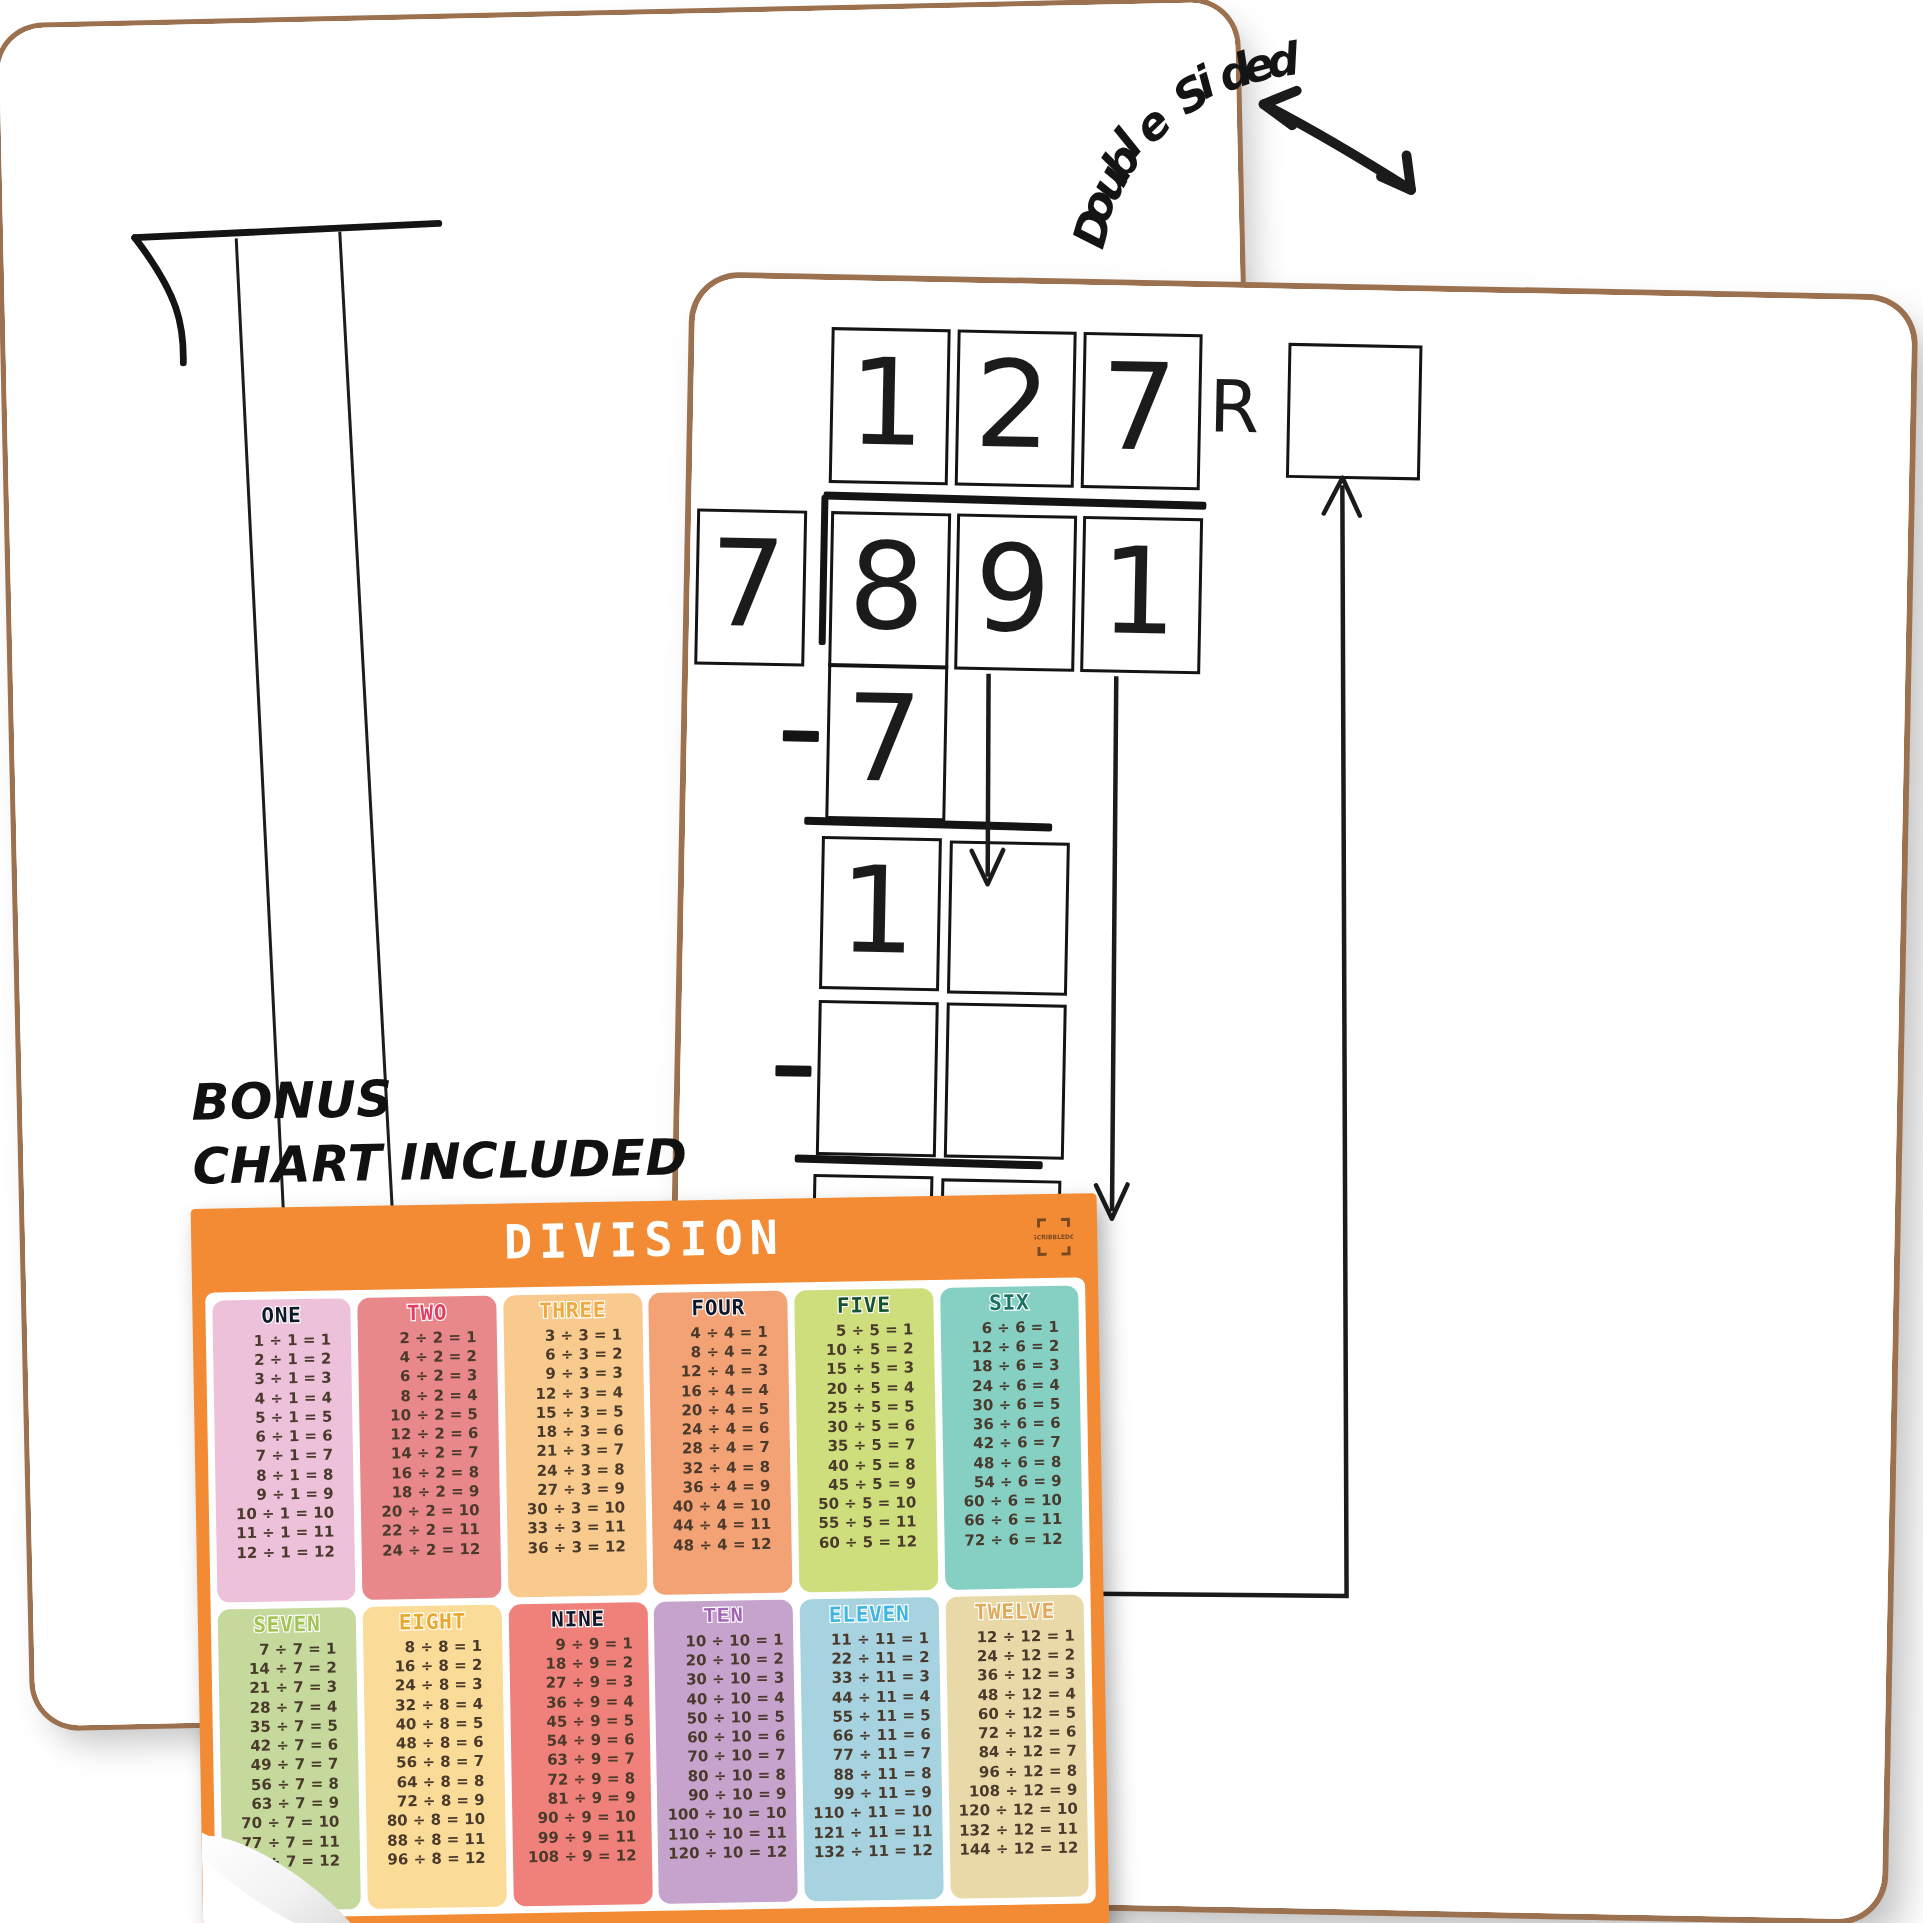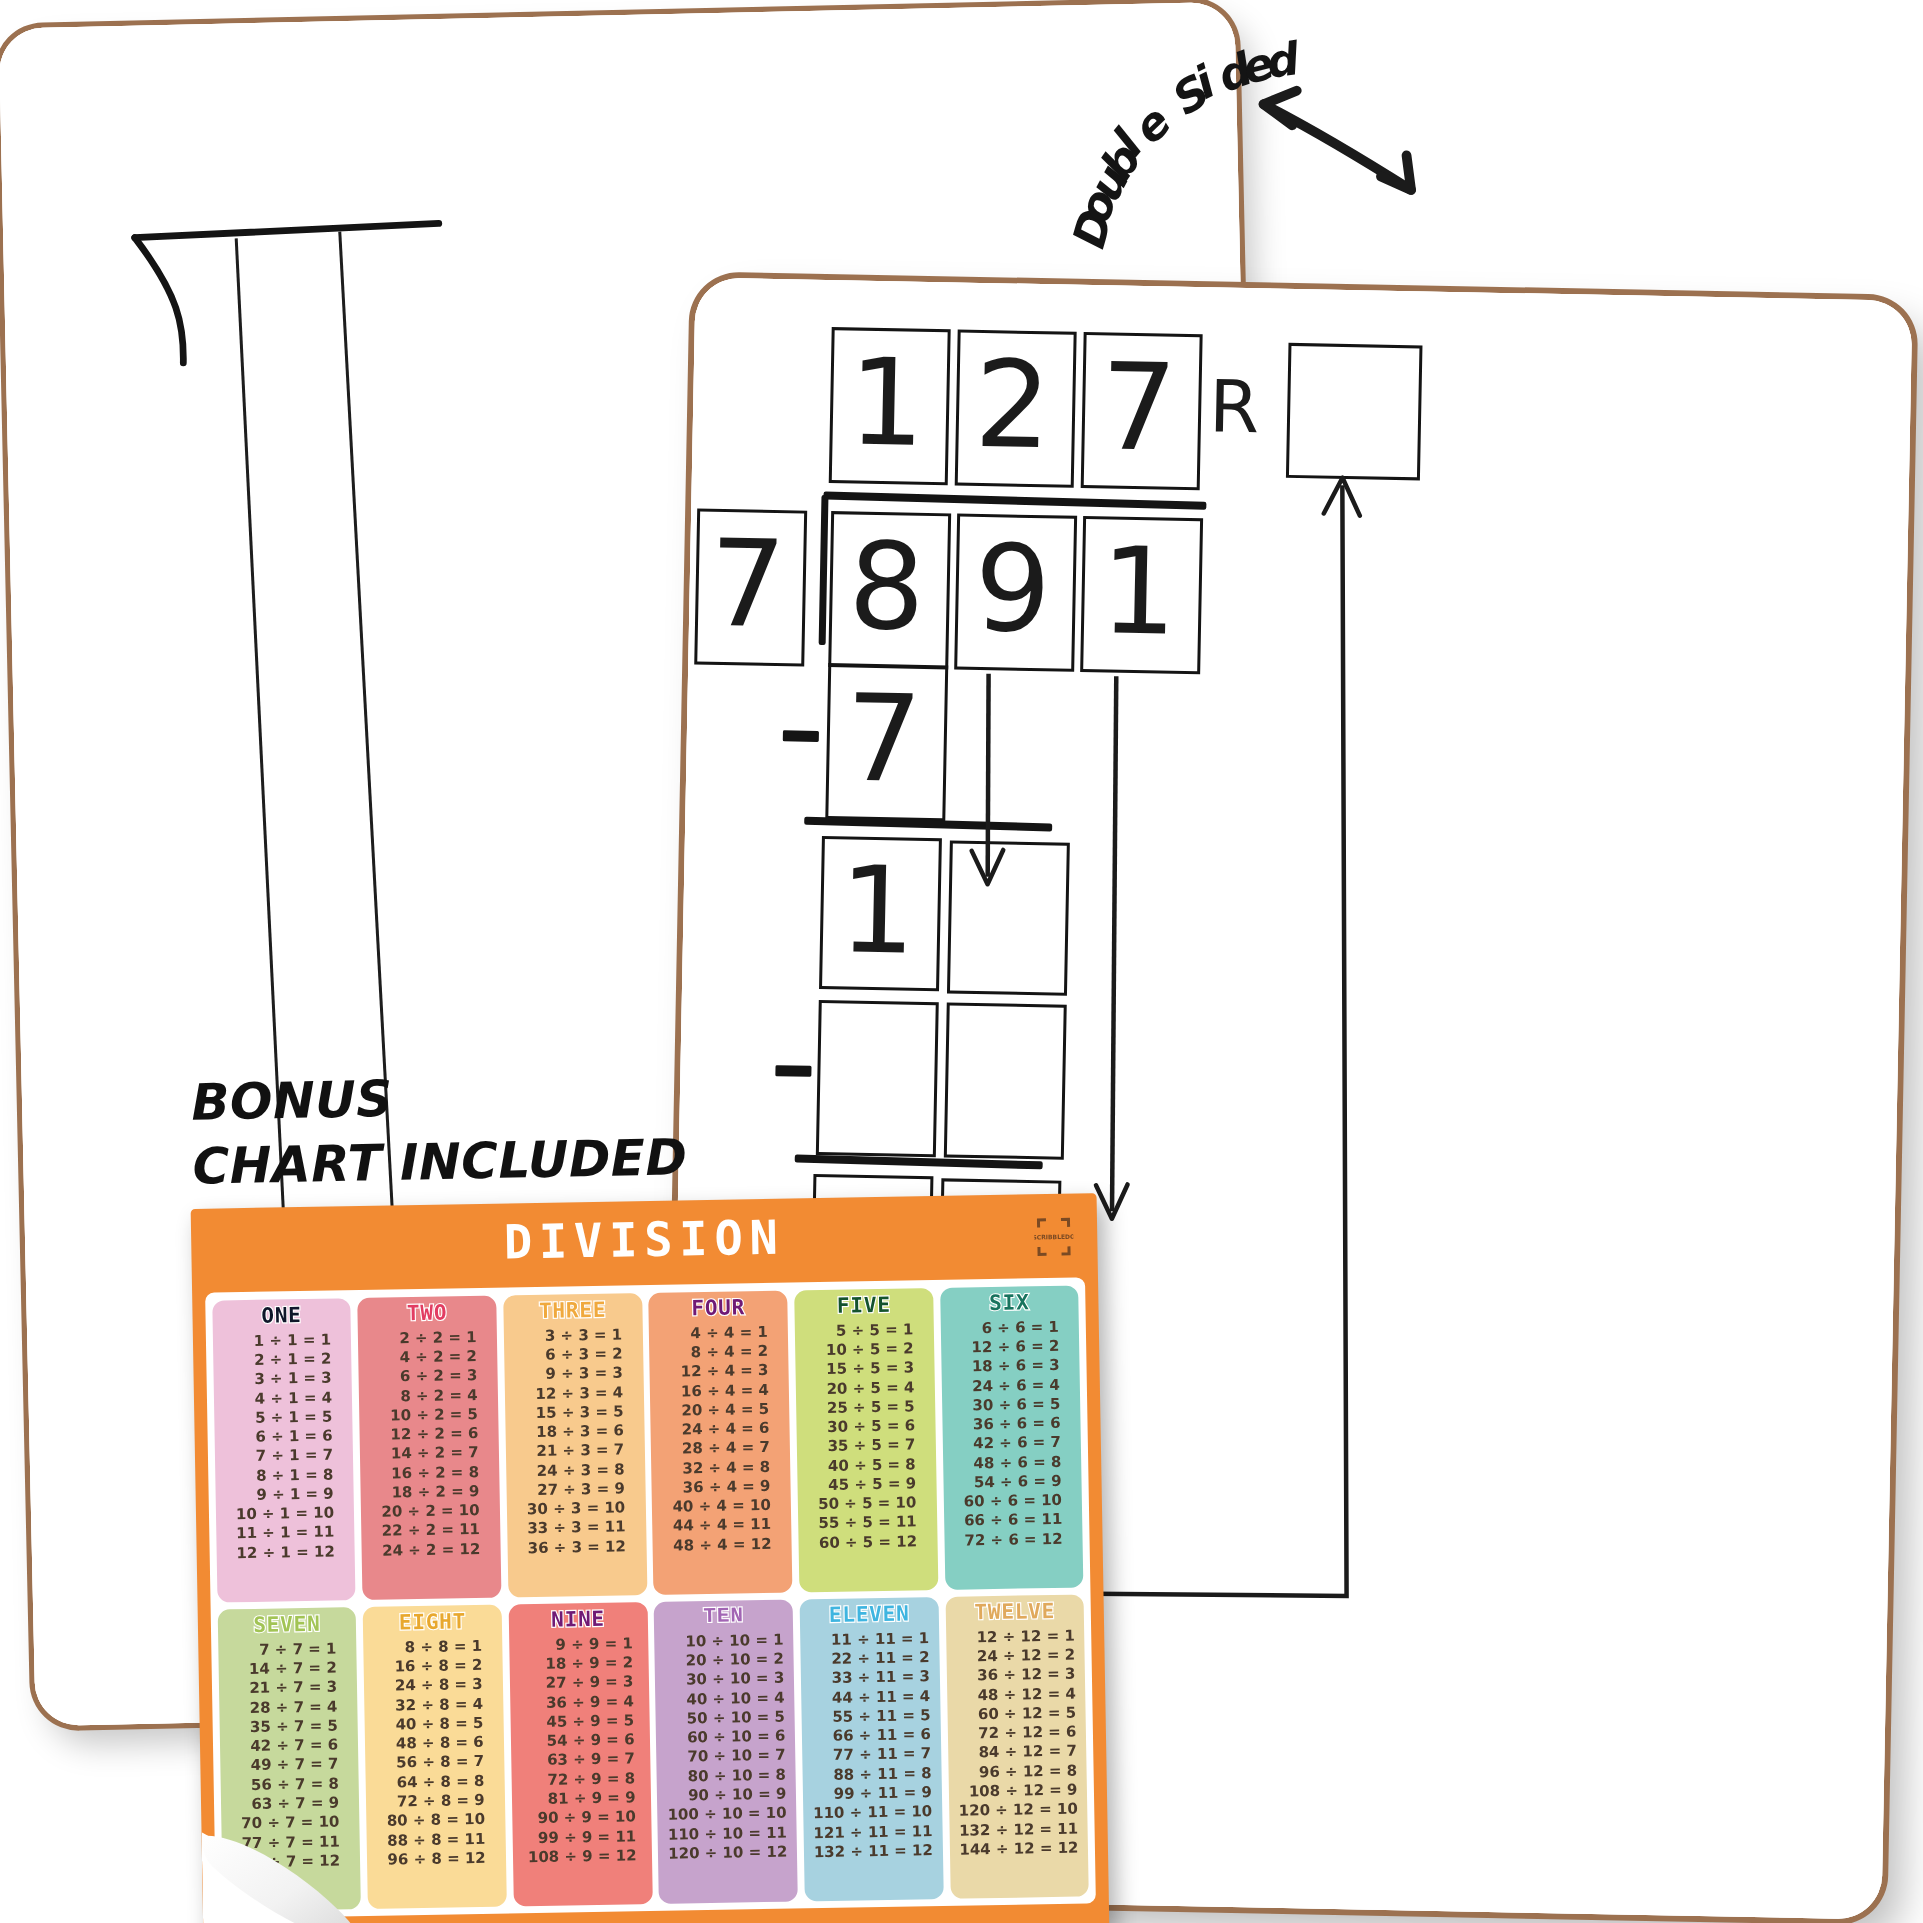--- a/index.html
+++ b/index.html
@@ -243,21 +243,21 @@
           <div>18 ÷ 3 = 6</div>
           <div>21 ÷ 3 = 7</div>
           <div>24 ÷ 3 = 8</div>
           <div>27 ÷ 3 = 9</div>
           <div>30 ÷ 3 = 10</div>
           <div>33 ÷ 3 = 11</div>
           <div>36 ÷ 3 = 12</div>
         </div>
       </div>
       <div class="col" style="background: rgb(243, 162, 117);">
-        <div class="col-head" style="color: #701a75;">FOUR</div>
+        <div class="col-head" style="color: #0f172a;">FOUR</div>
         <div class="col-rows">
           <div>4 ÷ 4 = 1</div>
           <div>8 ÷ 4 = 2</div>
           <div>12 ÷ 4 = 3</div>
           <div>16 ÷ 4 = 4</div>
           <div>20 ÷ 4 = 5</div>
           <div>24 ÷ 4 = 6</div>
           <div>28 ÷ 4 = 7</div>
           <div>32 ÷ 4 = 8</div>
           <div>36 ÷ 4 = 9</div>
@@ -328,21 +328,21 @@
           <div>48 ÷ 8 = 6</div>
           <div>56 ÷ 8 = 7</div>
           <div>64 ÷ 8 = 8</div>
           <div>72 ÷ 8 = 9</div>
           <div>80 ÷ 8 = 10</div>
           <div>88 ÷ 8 = 11</div>
           <div>96 ÷ 8 = 12</div>
         </div>
       </div>
       <div class="col" style="background: rgb(240, 128, 122);">
-        <div class="col-head" style="color: #701a75; text-align: center;">NINE</div>
+        <div class="col-head" style="color: #0f172a; text-align: center;">NINE</div>
         <div class="col-rows">
           <div>9 ÷ 9 = 1</div>
           <div>18 ÷ 9 = 2</div>
           <div>27 ÷ 9 = 3</div>
           <div>36 ÷ 9 = 4</div>
           <div>45 ÷ 9 = 5</div>
           <div>54 ÷ 9 = 6</div>
           <div>63 ÷ 9 = 7</div>
           <div>72 ÷ 9 = 8</div>
           <div>81 ÷ 9 = 9</div>

